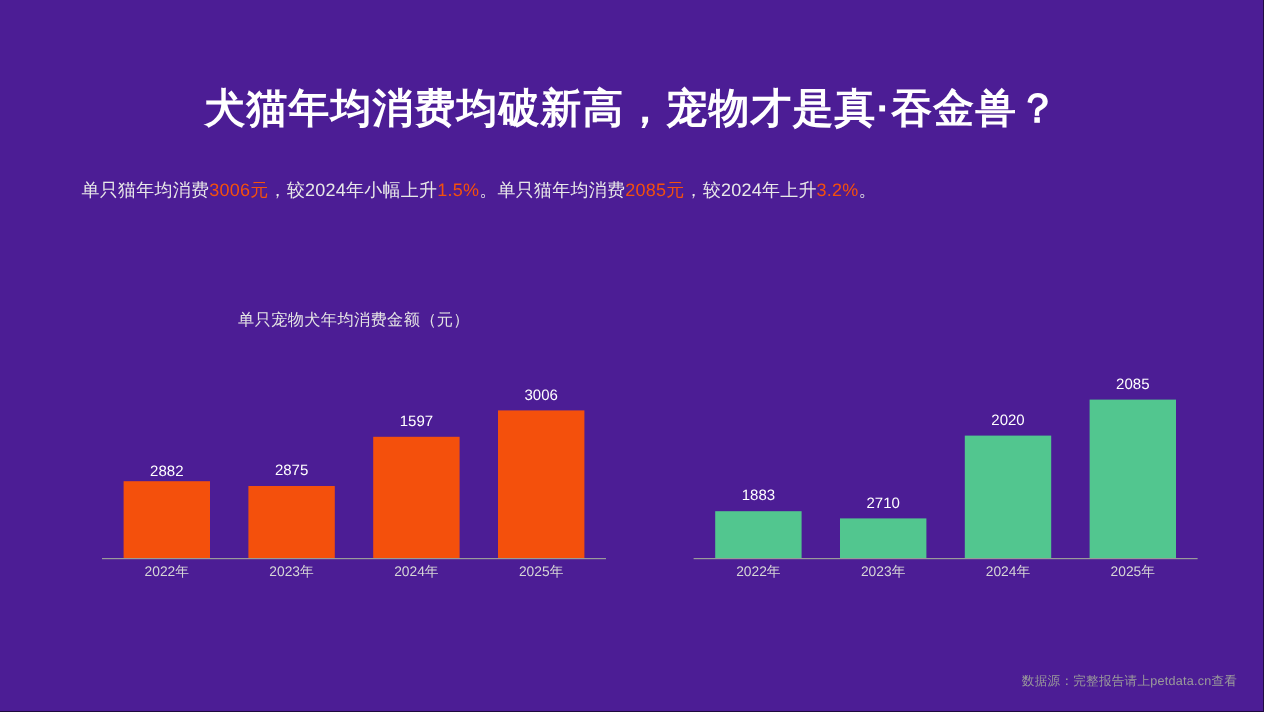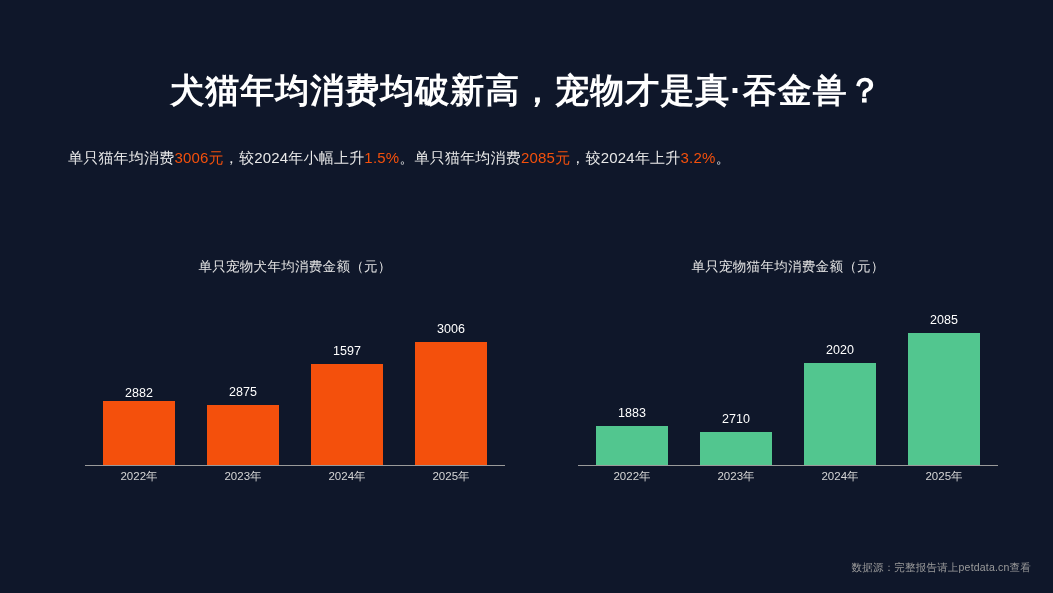--- a/index.html
+++ b/index.html
@@ -5,21 +5,21 @@
   * { margin:0; padding:0; box-sizing:border-box; }
   html, body {
     width:1053px; height:593px;
     background:#000000;
     font-family:"Liberation Sans","DejaVu Sans",sans-serif;
     overflow:hidden;
   }
   .slide {
     position:relative;
     width:1053px; height:593px;
-    background:#0f172a;
+    background:#4c1d95;
   }
 
   
   .title {
     position:absolute;
     top:68px; left:0; right:0;
     text-align:center;
     color:#ffffff;
     font-size:34px;
     font-weight:bold;
@@ -160,21 +160,20 @@
             <div class="bar-value" style="bottom: 128.262px;">3006</div>
             <div class="bar" style="height: 122.262px; background: rgb(244, 80, 12);"></div>
             <div class="tick">2025年</div>
           </div>
         </div>
       <div class="axis-line"></div>
     </div>
   </div>
 
   <div class="chart right">
-    <div class="chart-title">单只宠物猫年均消费金额（元）</div>
     <div class="plot">
       <div class="bars" id="cat-bars">
           <div class="bar-slot">
             <div class="bar-value" style="bottom: 44.3183px;">1883</div>
             <div class="bar" style="height: 38.3183px; background: rgb(82, 198, 143);"></div>
             <div class="tick">2022年</div>
           </div>
           <div class="bar-slot">
             <div class="bar-value" style="bottom: 38.3167px;">2710</div>
             <div class="bar" style="height: 32.3167px; background: rgb(82, 198, 143);"></div>

